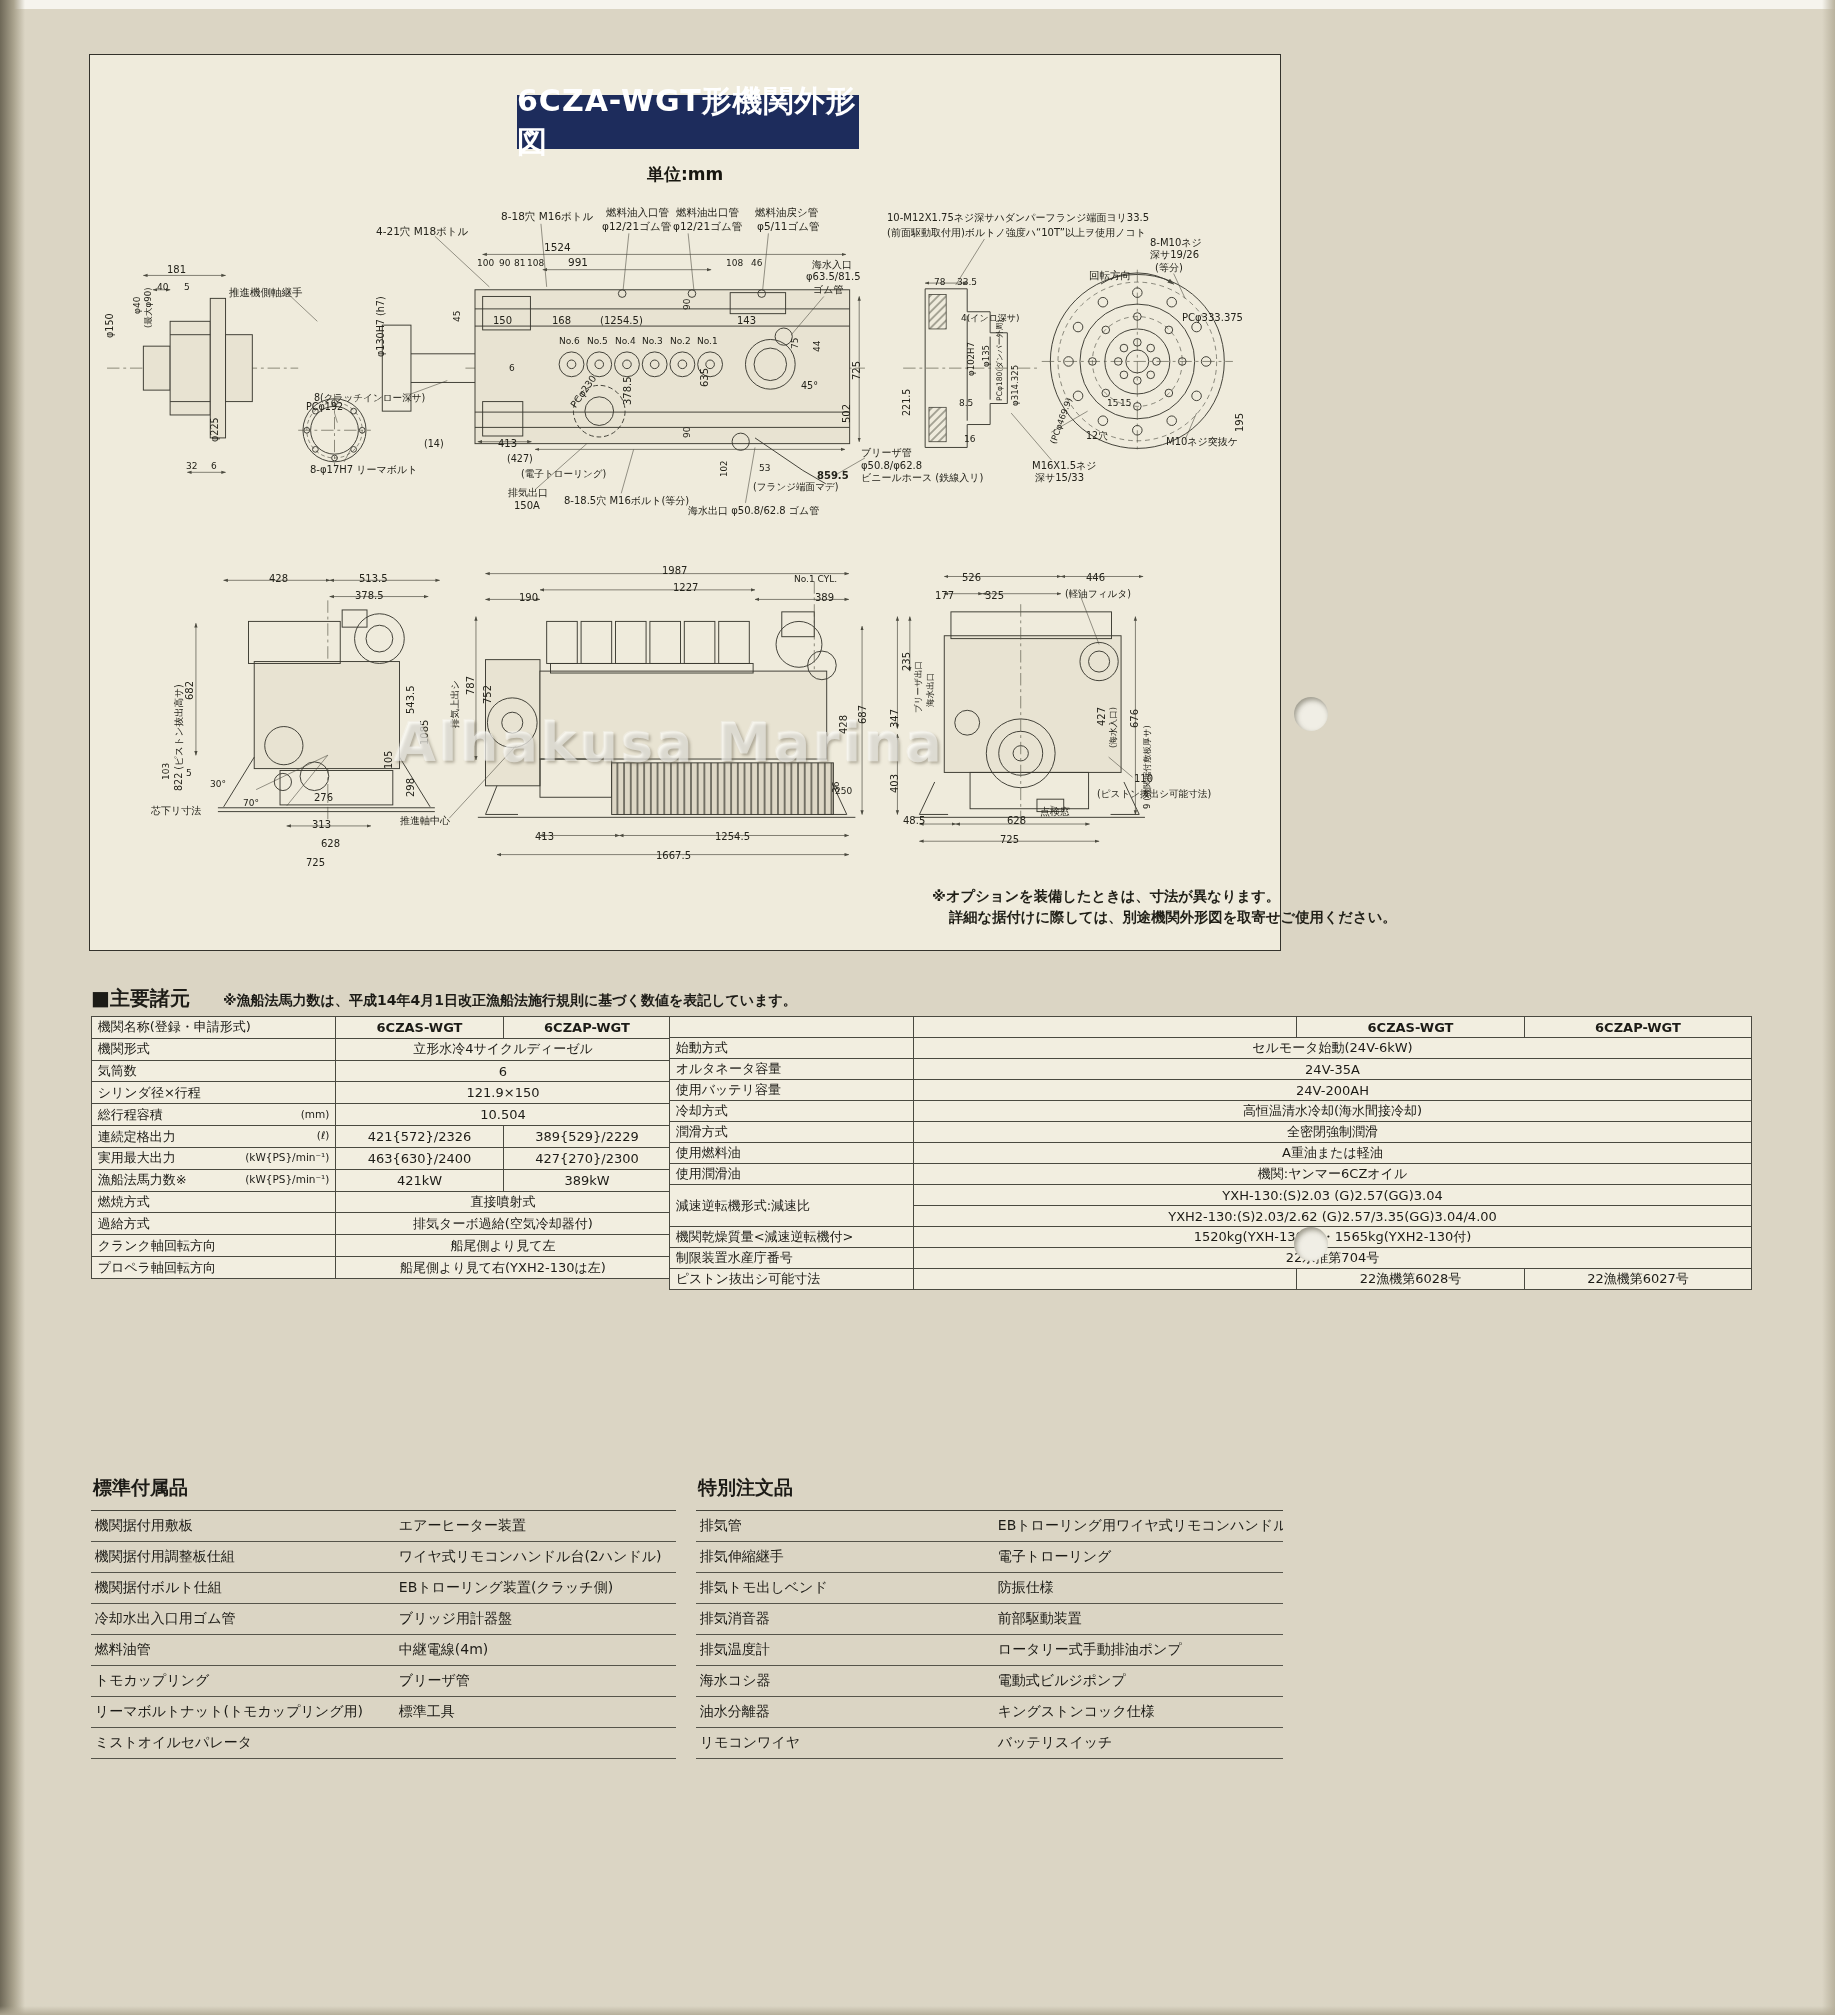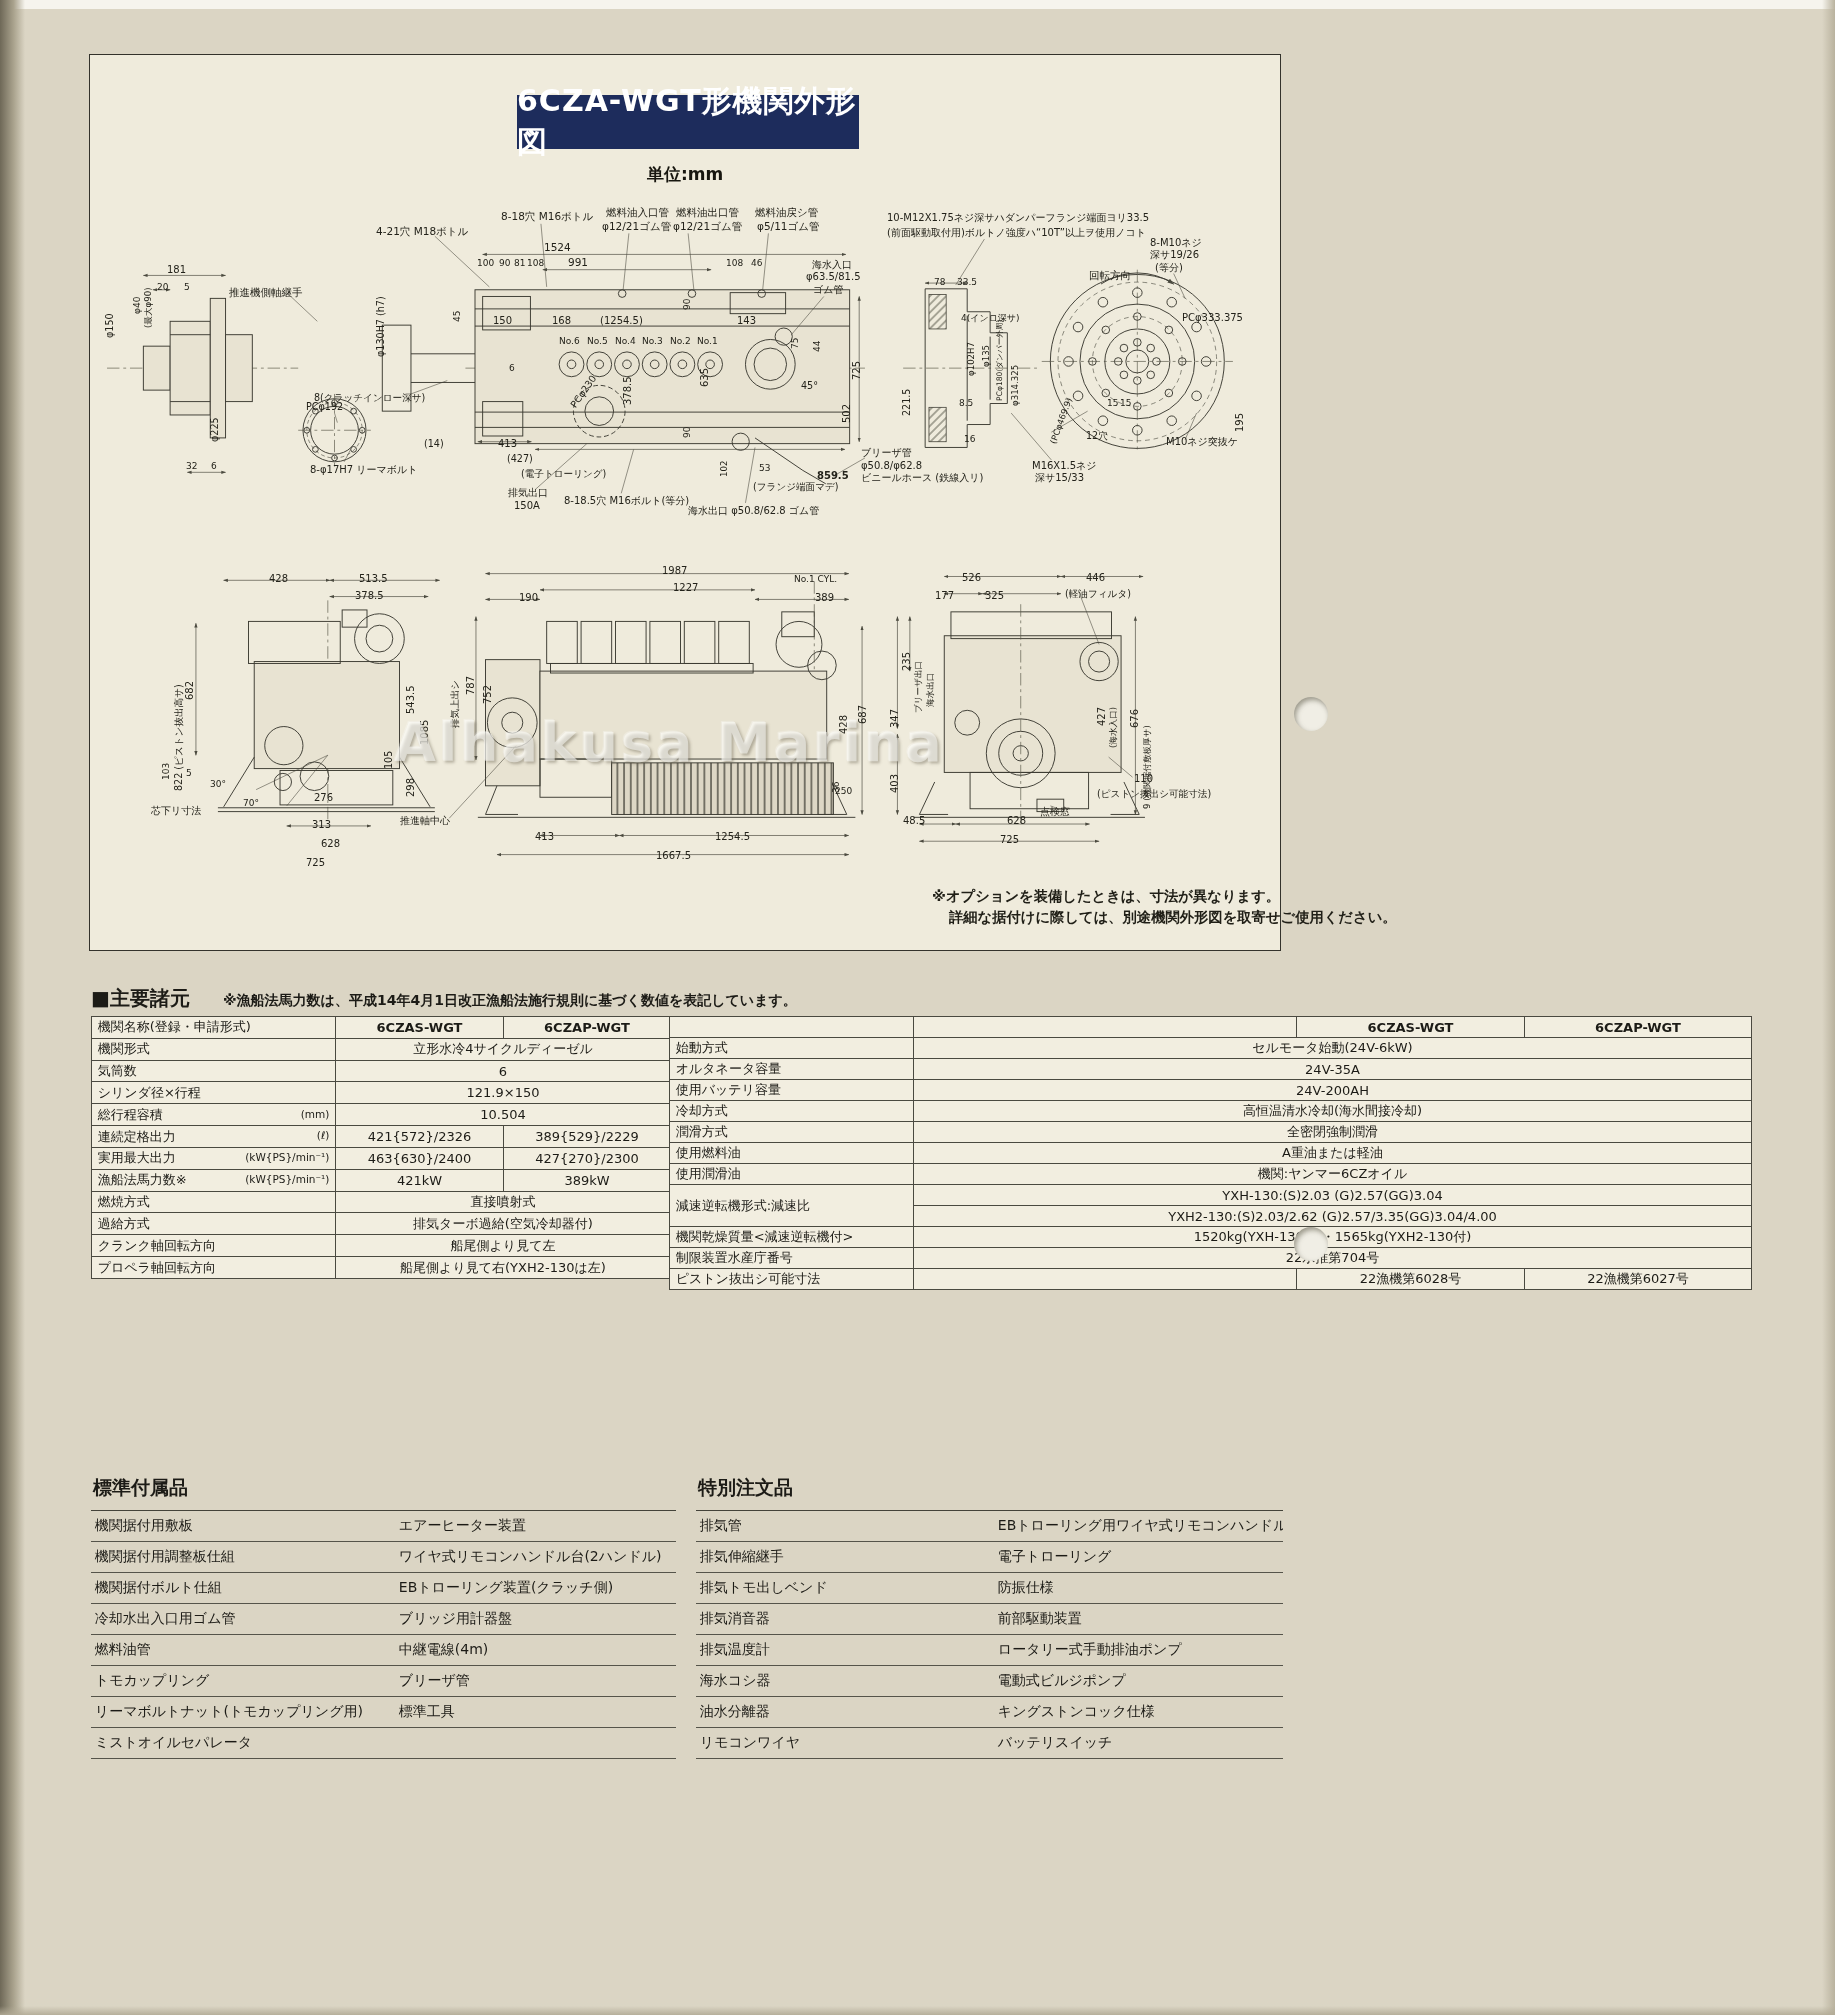--- a/index.html
+++ b/index.html
@@ -353,21 +353,21 @@
     <span class="dim-label" style="left: 600px; top: 316px; font-size: 10px;">(1254.5)</span>
     <span class="dim-label" style="left: 737px; top: 316px; font-size: 10px;">143</span>
     <span class="dim-label" style="left: 559px; top: 337px; font-size: 9px;">No.6</span>
     <span class="dim-label" style="left: 587px; top: 337px; font-size: 9px;">No.5</span>
     <span class="dim-label" style="left: 615px; top: 337px; font-size: 9px;">No.4</span>
     <span class="dim-label" style="left: 642px; top: 337px; font-size: 9px;">No.3</span>
     <span class="dim-label" style="left: 670px; top: 337px; font-size: 9px;">No.2</span>
     <span class="dim-label" style="left: 697px; top: 337px; font-size: 9px;">No.1</span>
     <span class="dim-label" style="left: 961px; top: 314px; font-size: 9px;">4(インロ深サ)</span>
     <span class="dim-label" style="left: 167px; top: 265px; font-size: 10px;">181</span>
-    <span class="dim-label" style="left: 157px; top: 283px; font-size: 9px;">20</span>
+    <span class="dim-label" style="left: 157px; top: 283px; font-size: 9px;">40</span>
     <span class="dim-label" style="left: 184px; top: 283px; font-size: 9px;">5</span>
     <span class="dim-label" style="left: 509px; top: 364px; font-size: 9px;">6</span>
     <span class="dim-label" style="left: 801px; top: 381px; font-size: 9.6px;">45°</span>
     <span class="dim-label" style="left: 314px; top: 393px; font-size: 9.6px;">8(クラッチインロー深サ)</span>
     <span class="dim-label" style="left: 959px; top: 399px; font-size: 9px;">8.5</span>
     <span class="dim-label" style="left: 1107px; top: 399px; font-size: 9px;">15</span>
     <span class="dim-label" style="left: 1120px; top: 399px; font-size: 9px;">15</span>
     <span class="dim-label" style="left: 1086px; top: 431px; font-size: 9.6px;">12穴</span>
     <span class="dim-label" style="left: 306px; top: 402px; font-size: 9.6px;">PCφ192</span>
     <span class="dim-label" style="left: 186px; top: 462px; font-size: 9px;">32</span>

